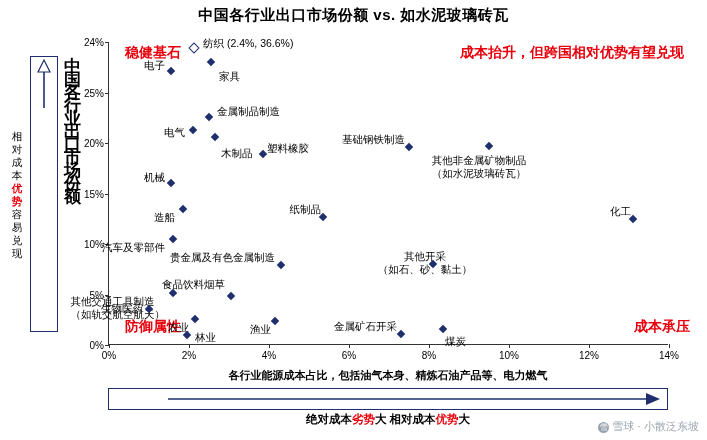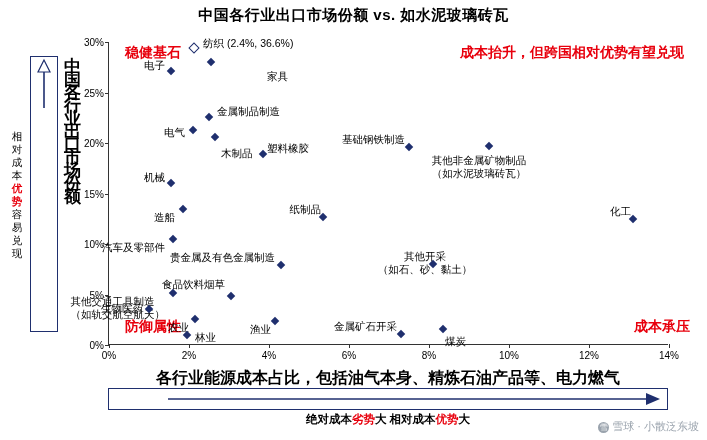--- a/index.html
+++ b/index.html
@@ -10,21 +10,21 @@
   
   .plot{left:108px;top:42px;width:560px;height:303px;border-left:1px solid #333;border-bottom:1px solid #333;box-sizing:border-box;}
   .ytick{position:absolute;right:calc(100% + 5px);transform:translateY(-50%);font-size:10px;color:#000;white-space:nowrap;}
   .ytickmark{position:absolute;left:-4px;width:4px;height:1px;background:#333;}
   .xtick{position:absolute;top:100%;transform:translateX(-50%);margin-top:6px;font-size:10px;color:#000;white-space:nowrap;}
   .xtickmark{position:absolute;top:100%;width:1px;height:4px;background:#333;}
   .pt{position:absolute;width:6px;height:6px;margin-left:-3px;margin-top:-3px;background:#1f2f6e;transform:rotate(45deg);}
   .pt.open{background:#ffffff;border:1.2px solid #1f2f6e;}
   .lbl{position:absolute;font-size:10.5px;color:#000;line-height:12.5px;white-space:pre;}
   .annot{position:absolute;font-size:14px;font-weight:bold;color:#e8000d;white-space:nowrap;}
-  .xaxis-title{left:108px;top:368px;width:560px;text-align:center;font-size:16px;font-weight:bold;color:#000;}
+  .xaxis-title{left:108px;top:368px;width:560px;text-align:center;font-size:11px;font-weight:bold;color:#000;}
   .yaxis-title{left:64px;top:60px;width:16px;font-size:17px;font-weight:bold;color:#000;line-height:13px;text-align:center;}
   
   .leftarrow{left:30px;top:56px;width:28px;height:276px;}
   .leftlabel{left:6px;top:130px;width:22px;font-size:10.5px;color:#000;line-height:13px;text-align:center;}
   .leftlabel .red{color:#e8000d;font-weight:bold;}
   .bottomarrow{left:108px;top:388px;width:560px;height:22px;}
   .bottomtext{left:108px;top:412px;width:560px;text-align:center;font-size:11.5px;color:#000;font-weight:bold;}
   .bottomtext .red{color:#e8000d;}
   .wm{right:8px;bottom:6px;font-size:11px;color:#9aa3ad;}
   .wm .dot{display:inline-block;width:11px;height:11px;border-radius:50%;background:#9aa3ad;color:#fff;font-size:8px;line-height:11px;text-align:center;margin-right:3px;vertical-align:middle;}
@@ -60,21 +60,21 @@
       <div class="ytick" style="top: 252.5px;">5%</div>
       <div class="ytickmark" style="top: 252.5px;"></div>
       <div class="ytick" style="top: 202px;">10%</div>
       <div class="ytickmark" style="top: 202px;"></div>
       <div class="ytick" style="top: 151.5px;">15%</div>
       <div class="ytickmark" style="top: 151.5px;"></div>
       <div class="ytick" style="top: 101px;">20%</div>
       <div class="ytickmark" style="top: 101px;"></div>
       <div class="ytick" style="top: 50.5px;">25%</div>
       <div class="ytickmark" style="top: 50.5px;"></div>
-      <div class="ytick" style="top: 0px;">30%</div>
+      <div class="ytick" style="top: 0px;">24%</div>
       <div class="ytickmark" style="top: 0px;"></div>
       <div class="xtick" style="left: 0px;">0%</div>
       <div class="xtickmark" style="left: 0px;"></div>
       <div class="xtick" style="left: 80px;">2%</div>
       <div class="xtickmark" style="left: 80px;"></div>
       <div class="xtick" style="left: 160px;">4%</div>
       <div class="xtickmark" style="left: 160px;"></div>
       <div class="xtick" style="left: 240px;">6%</div>
       <div class="xtickmark" style="left: 240px;"></div>
       <div class="xtick" style="left: 320px;">8%</div>
@@ -83,21 +83,21 @@
       <div class="xtickmark" style="left: 400px;"></div>
       <div class="xtick" style="left: 480px;">12%</div>
       <div class="xtickmark" style="left: 480px;"></div>
       <div class="xtick" style="left: 560px;">14%</div>
       <div class="xtickmark" style="left: 560px;"></div>
       <div class="pt open" style="left: 84px; top: 5.05px;"></div>
       <div class="lbl" style="top: -4.95px; left: 94px;">纺织 (2.4%, 36.6%)</div>
       <div class="pt" style="left: 62px; top: 29.29px;"></div>
       <div class="lbl" style="top: 17.29px; left: 56px; transform: translateX(-100%);">电子</div>
       <div class="pt" style="left: 102px; top: 20.2px;"></div>
-      <div class="lbl" style="top: 28.2px; left: 110px; margin-left: 48px;">家具</div>
+      <div class="lbl" style="top: 28.2px; left: 110px;">家具</div>
       <div class="pt" style="left: 100px; top: 74.74px;"></div>
       <div class="lbl" style="top: 62.74px; left: 108px;">金属制品制造</div>
       <div class="pt" style="left: 84px; top: 87.87px;"></div>
       <div class="lbl" style="top: 83.87px; left: 76px; transform: translateX(-100%);">电气</div>
       <div class="pt" style="left: 106px; top: 94.94px;"></div>
       <div class="lbl" style="top: 104.94px; left: 112px;">木制品</div>
       <div class="pt" style="left: 154px; top: 112.11px;"></div>
       <div class="lbl" style="top: 100.11px; left: 158px;">塑料橡胶</div>
       <div class="pt" style="left: 300px; top: 105.04px;"></div>
       <div class="lbl" style="top: 91.04px; left: 296px; transform: translateX(-100%);">基础钢铁制造</div>

